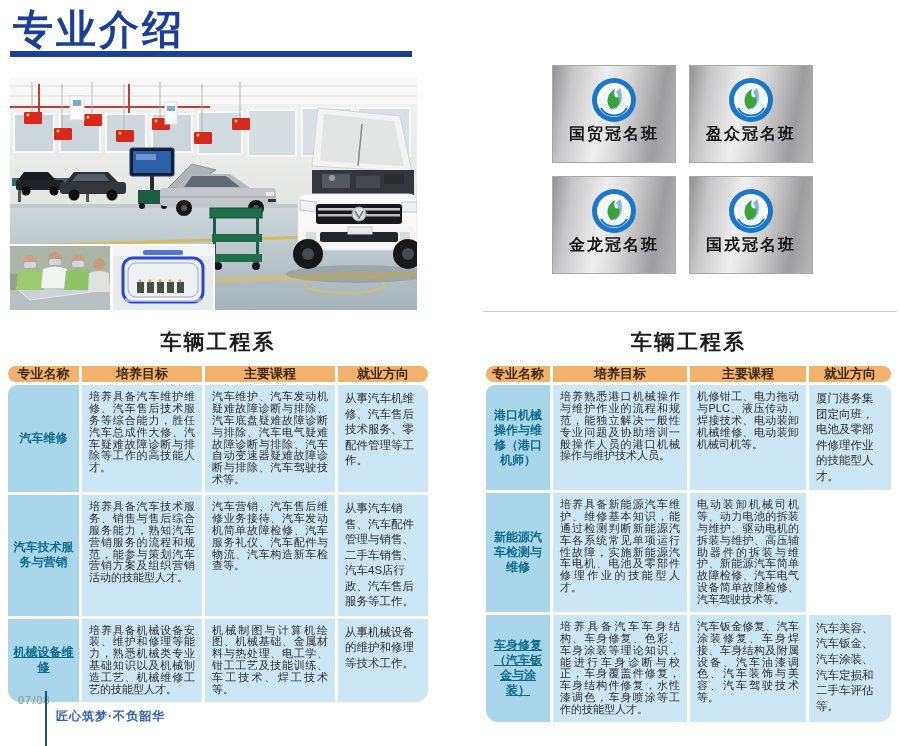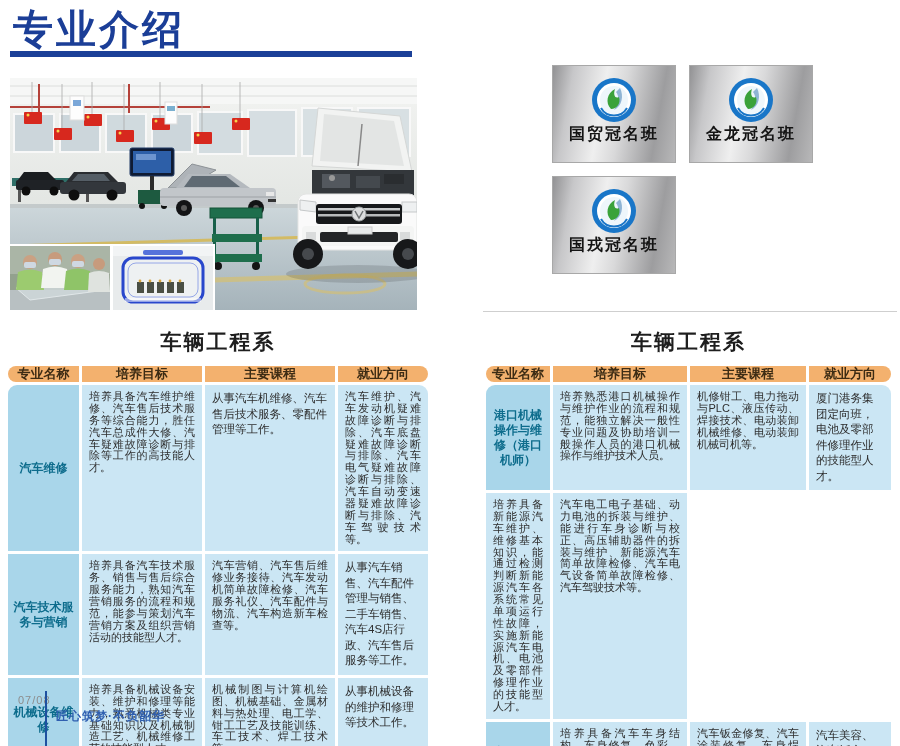--- a/index.html
+++ b/index.html
@@ -40,21 +40,21 @@
       display:flex;align-items:center;justify-content:center;height:16px;}
   .thead .th:first-child{border-radius:12px 0 0 12px;}
   .thead .th:last-child{border-radius:0 12px 12px 0;}
   .td{background:#cbe6f4;color:#2e2e2e;font-size:11px;line-height:1.08;
       padding:6px 7px;text-align:justify;}
   .td.major{background:#a9d6ea;color:#0d6c8c;font-weight:bold;font-size:12px;line-height:1.25;
             display:flex;align-items:center;justify-content:center;text-align:center;padding:16px 3px;}
   .td.jobs{text-align:left;line-height:1.35;font-size:11.5px;}
   .tr.body-first .td:first-child{border-top-left-radius:9px;}
   .tr.body-first .td:last-child{border-top-right-radius:9px;}
-  .tr.body-last .td:first-child{border-bottom-left-radius:12px;}
+  .tr.body-last .td:first-child{border-bottom-left-radius:12px;text-decoration:underline;}
   .tr.body-last .td:last-child{border-bottom-right-radius:12px;}
 
   
   .footer-page{position:absolute;left:18px;top:694px;font-size:11px;color:#8c8c8c;letter-spacing:1px;}
   .footer-line{position:absolute;left:45px;top:691px;width:2px;height:55px;background:#1e50a0;}
   .footer-slogan{position:absolute;left:56px;top:693px;font-size:12px;font-weight:bold;color:#2f5fb0;letter-spacing:1px;margin-top:15px;}
 </style>
 </head>
 <body>
 
@@ -286,20 +286,31 @@
     </div>
     <div class="badge">
       <svg class="emblem" width="46" height="46" viewBox="-23 -23 46 46">
         <circle r="22" fill="#1976c8"></circle>
           <circle r="17" fill="#ffffff"></circle>
           <circle r="14" fill="#eef6fb"></circle>
         <path d="M6 -12 C 10 -4 8 6 0 10 C 6 2 5 -4 2 -8 Z" fill="#8fb4d4"></path>
         <path d="M-3 9 C-9 3 -7 -7 1 -11 C-1 -5 1 -1 5 -3 C7 3 3 9 -3 9 Z" fill="#3aa23a"></path>
         <path d="M-13 8 A15 15 0 0 0 13 8" fill="none" stroke="#1976c8" stroke-width="2"></path>
       </svg>
+      <div class="label">盈众冠名班</div>
+    </div>
+    <div class="badge">
+      <svg class="emblem" width="46" height="46" viewBox="-23 -23 46 46">
+        <circle r="22" fill="#1976c8"></circle>
+          <circle r="17" fill="#ffffff"></circle>
+          <circle r="14" fill="#eef6fb"></circle>
+        <path d="M6 -12 C 10 -4 8 6 0 10 C 6 2 5 -4 2 -8 Z" fill="#8fb4d4"></path>
+        <path d="M-3 9 C-9 3 -7 -7 1 -11 C-1 -5 1 -1 5 -3 C7 3 3 9 -3 9 Z" fill="#3aa23a"></path>
+        <path d="M-13 8 A15 15 0 0 0 13 8" fill="none" stroke="#1976c8" stroke-width="2"></path>
+      </svg>
       <div class="label">金龙冠名班</div>
     </div>
     <div class="badge">
       <svg class="emblem" width="46" height="46" viewBox="-23 -23 46 46">
         <circle r="22" fill="#1976c8"></circle>
           <circle r="17" fill="#ffffff"></circle>
           <circle r="14" fill="#eef6fb"></circle>
         <path d="M6 -12 C 10 -4 8 6 0 10 C 6 2 5 -4 2 -8 Z" fill="#8fb4d4"></path>
         <path d="M-3 9 C-9 3 -7 -7 1 -11 C-1 -5 1 -1 5 -3 C7 3 3 9 -3 9 Z" fill="#3aa23a"></path>
         <path d="M-13 8 A15 15 0 0 0 13 8" fill="none" stroke="#1976c8" stroke-width="2"></path>
@@ -314,22 +325,22 @@
     <h2 class="dept-title">车辆工程系</h2>
     <div class="tr thead">
       <div class="th">专业名称</div>
       <div class="th">培养目标</div>
       <div class="th">主要课程</div>
       <div class="th">就业方向</div>
     </div>
     <div class="tr body-first" style="min-height:88px">
       <div class="td major">汽车维修</div>
       <div class="td">培养具备汽车维护维修、汽车售后技术服务等综合能力，胜任汽车总成件大修、汽车疑难故障诊断与排除等工作的高技能人才。</div>
+      <div class="td">汽车维护、汽车发动机疑难故障诊断与排除、汽车底盘疑难故障诊断与排除、汽车电气疑难故障诊断与排除、汽车自动变速器疑难故障诊断与排除、汽车驾驶技术等。</div>
       <div class="td jobs">从事汽车机维修、汽车售后技术服务、零配件管理等工作。</div>
-      <div class="td">汽车维护、汽车发动机疑难故障诊断与排除、汽车底盘疑难故障诊断与排除、汽车电气疑难故障诊断与排除、汽车自动变速器疑难故障诊断与排除、汽车驾驶技术等。</div>
     </div>
     <div class="tr" style="min-height:94px">
       <div class="td major">汽车技术服务与营销</div>
       <div class="td">培养具备汽车技术服务、销售与售后综合服务能力，熟知汽车营销服务的流程和规范，能参与策划汽车营销方案及组织营销活动的技能型人才。</div>
       <div class="td">汽车营销、汽车售后维修业务接待、汽车发动机简单故障检修、汽车服务礼仪、汽车配件与物流、汽车构造新车检查等。</div>
       <div class="td jobs">从事汽车销售、汽车配件管理与销售、二手车销售、汽车4S店行政、汽车售后服务等工作。</div>
     </div>
     <div class="tr body-last" style="min-height:76px">
       <div class="td major">机械设备维修</div>
       <div class="td">培养具备机械设备安装、维护和修理等能力，熟悉机械类专业基础知识以及机械制造工艺、机械维修工艺的技能型人才。</div>
@@ -346,22 +357,23 @@
       <div class="th">主要课程</div>
       <div class="th">就业方向</div>
     </div>
     <div class="tr body-first" style="min-height:72px">
       <div class="td major">港口机械操作与维修（港口机师）</div>
       <div class="td">培养熟悉港口机械操作与维护作业的流程和规范，能独立解决一般性专业问题及协助培训一般操作人员的港口机械操作与维护技术人员。</div>
       <div class="td">机修钳工、电力拖动与PLC、液压传动、焊接技术、电动装卸机械维修、电动装卸机械司机等。</div>
       <div class="td jobs">厦门港务集团定向班，电池及零部件修理作业的技能型人才。</div>
     </div>
     <div class="tr" style="min-height:100px">
+      <div class="td major">新能源汽车检测与维修</div>
       <div class="td">培养具备新能源汽车维护、维修基本知识，能通过检测判断新能源汽车各系统常见单项运行性故障，实施新能源汽车电机、电池及零部件修理作业的技能型人才。</div>
-      <div class="td">汽车电工电子基础、动力电池的拆装与维护、能进行车身诊断与校正、高压辅助器件的拆装与维护、新能源汽车简单故障检修、汽车电气设备简单故障检修、汽车驾驶技术等。</div>
+      <div class="td">电动装卸机械司机等、动力电池的拆装与维护、驱动电机的拆装与维护、高压辅助器件的拆装与维护、新能源汽车简单故障检修、汽车电气设备简单故障检修、汽车驾驶技术等。</div>
     </div>
     <div class="tr body-last" style="min-height:90px">
       <div class="td major">车身修复（汽车钣金与涂装）</div>
       <div class="td">培养具备汽车车身结构、车身修复、色彩、车身涂装等理论知识，能进行车身诊断与校正，车身覆盖件修复，车身结构件修复，水性漆调色，车身喷涂等工作的技能型人才。</div>
       <div class="td">汽车钣金修复、汽车涂装修复、车身焊接、车身结构及附属设备、汽车油漆调色、汽车装饰与美容、汽车驾驶技术等。</div>
       <div class="td jobs">汽车美容、汽车钣金、汽车涂装、汽车定损和二手车评估等。</div>
     </div>
   </section>
 
   <div class="footer-page">07/08</div>

